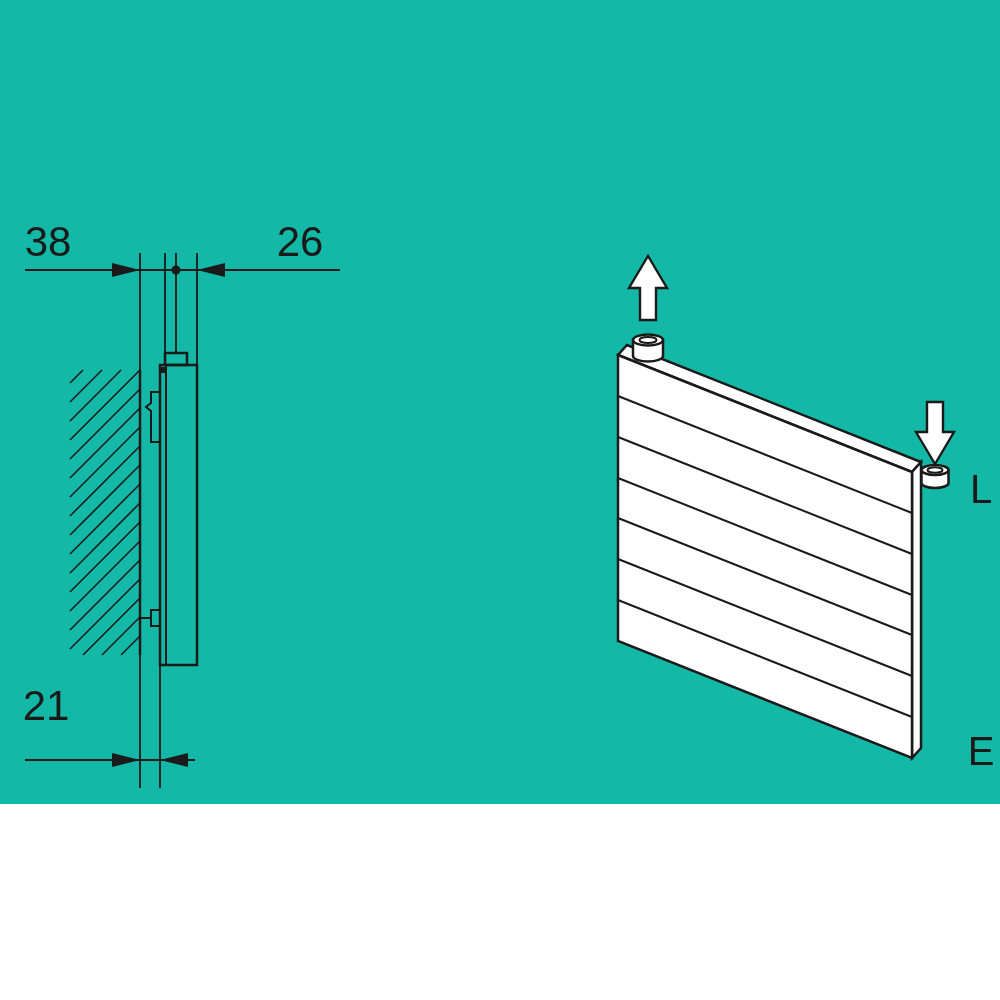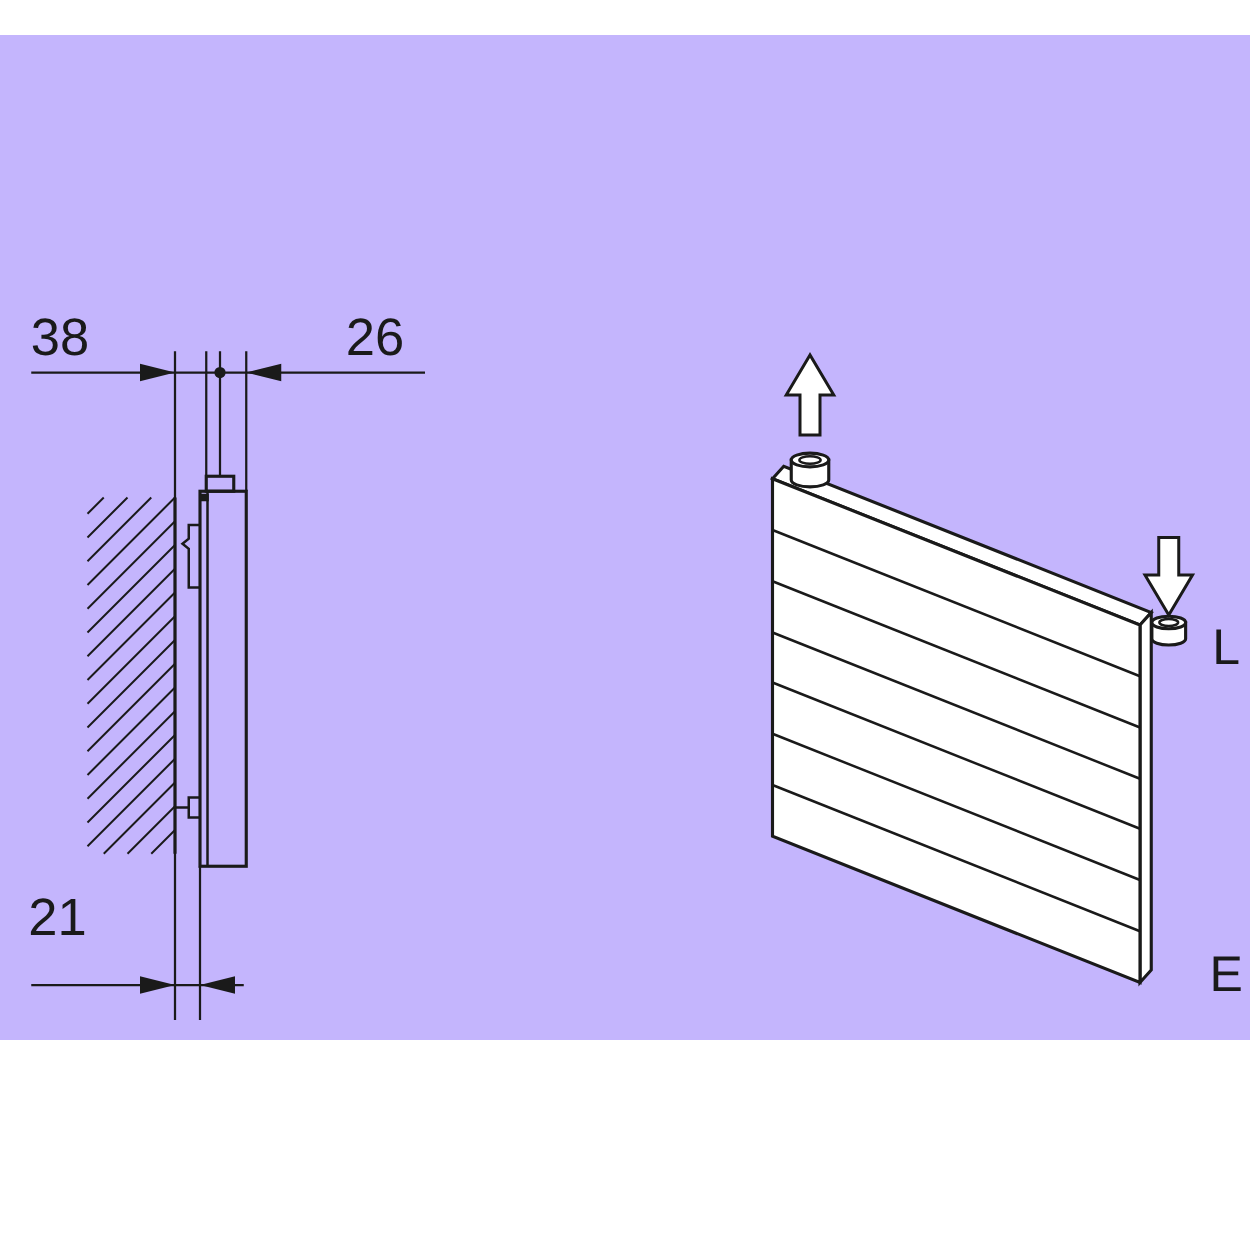--- a/index.html
+++ b/index.html
@@ -1,16 +1,16 @@
 <!DOCTYPE html>
 <html><head>
 <meta charset="utf-8">
 <style>
   html,body{margin:0;padding:0;background:#ffffff;}
-  .canvas{position:relative;width:1000px;height:804px;background:#c4b5fd;overflow:hidden;margin-top:28px;}
+  .canvas{position:relative;width:1000px;height:804px;background:#14b8a6;overflow:hidden;}
   svg{display:block;}
   .dim{font-family:"Liberation Sans",sans-serif;font-size:42px;fill:#1a1a1a;text-anchor:middle;}
   .lbl{font-family:"Liberation Sans",sans-serif;font-size:40px;fill:#1a1a1a;text-anchor:middle;}
   .s25{stroke:#1a1a1a;stroke-width:2.5;fill:none;stroke-linecap:butt;stroke-linejoin:miter;}
   .s20{stroke:#1a1a1a;stroke-width:2;fill:none;}
   .s18{stroke:#1a1a1a;stroke-width:1.8;fill:none;}
   .s16{stroke:#1a1a1a;stroke-width:1.6;fill:none;}
   .fillb{fill:#1a1a1a;stroke:none;}
   .wfill{fill:#ffffff;stroke:#1a1a1a;stroke-width:2.5;stroke-linejoin:miter;}
   .arrowline{fill:#ffffff;stroke:#1a1a1a;stroke-width:2.4;stroke-linejoin:miter;}

